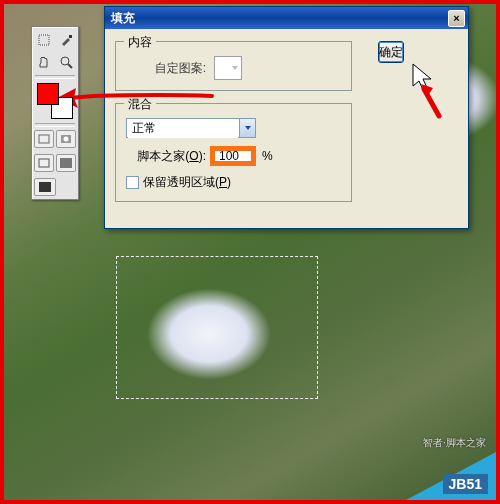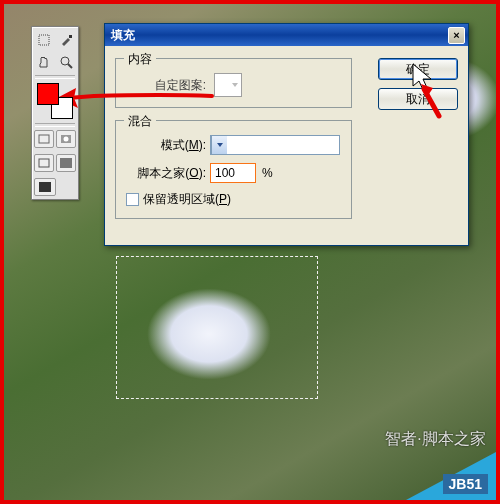--- a/index.html
+++ b/index.html
@@ -72,21 +72,21 @@
     width: 22px; height: 18px;
     border: 1px solid #999;
     border-radius: 2px;
     background: #eee;
     display: flex; align-items: center; justify-content: center;
     margin: 1px;
   }
   
   .dialog {
     position: absolute;
-    left: 100px; top: 19px;
+    left: 100px; top: 2px;
     width: 365px;
     background: #ece9d8;
     border: 1px solid #003c74;
     box-shadow: 2px 2px 6px rgba(0,0,0,.45);
   }
   .titlebar {
     height: 22px;
     background: linear-gradient(#2a66c8, #0b3f9d 50%, #2a66c8);
     color: #fff;
     display: flex;
@@ -104,21 +104,21 @@
     display: flex; align-items: center; justify-content: center;
     font-family: Arial; font-size: 11px; font-weight: bold;
     border-radius: 2px;
   }
   .body {
     padding: 12px 10px 14px;
     display: flex;
     gap: 26px;
   }
   .left-col { flex: 1; }
-  .right-col { width: 80px; display: flex; flex-direction: column; gap: 8px; }
+  .right-col { width: 80px; display: flex; flex-direction: row; gap: 8px; }
   .groupbox {
     border: 1px solid #919b9c;
     padding: 14px 10px 10px;
     margin-bottom: 12px;
     position: relative;
   }
   .groupbox .legend {
     position: absolute;
     top: -8px; left: 8px;
     background: #ece9d8;
@@ -159,21 +159,21 @@
   }
   .dropdown .dd-btn {
     width: 16px; height: 18px;
     background: linear-gradient(#e8f0fb,#bcd2ee);
     border-left: 1px solid #7f9db9;
     display: flex; align-items: center; justify-content: center;
   }
   .textinput {
     width: 46px; height: 20px;
     background: #fff;
-    border: 1px solid #f97316;
+    border: 5px solid #f97316;
     padding: 1px 4px;
     display: flex; align-items: center;
   }
   .pattern-swatch {
     width: 28px; height: 24px;
     border: 1px solid #a0a0a0;
     background: #fff;
     margin-left: 4px;
     display: flex; align-items: center; justify-content: flex-end;
     padding-right: 2px;
@@ -223,21 +223,21 @@
   .wm-corner .label {
     position: absolute; right: 8px; bottom: 6px;
     color: #fff; font-size: 14px; font-weight: bold;
     background: #2b6aa0;
     padding: 2px 6px;
   }
   .wm-host {
     position: absolute;
     right: 10px; bottom: 50px;
     color: rgba(255,255,255,.85);
-    font-size: 16px;
+    font-size: 10px;
     text-align: right;
     text-shadow: 0 0 2px #000;
   }
 </style>
 </head>
 <body>
 
 <div class="bg"></div>
 
 <div class="selection"></div>
@@ -327,24 +327,22 @@
             <svg width="8" height="8">
                 <path d="M1 2 L4 6 L7 2 Z" fill="#bbb"></path>
               </svg>
           </div>
         </div>
       </div>
 
       <div class="groupbox">
         <span class="legend">混合</span>
         <div class="row">
-          <div class="label">
-            <span>模式(</span><span class="underline">M</span><span>):</span>
-          </div>
           <div class="dropdown">
+            <div class="dd-value normal-sel">正常</div>
             <div class="dd-btn">
               <svg width="8" height="8">
                   <path d="M1 2 L4 6 L7 2 Z" fill="#2a4f8f"></path>
                 </svg>
             </div>
           </div>
         </div>
         <div class="row">
           <div class="label">
             <span>脚本之家(</span><span class="underline">O</span><span>):</span>
@@ -360,23 +358,20 @@
             <span>保留透明区域(</span><span class="underline">P</span><span>)</span>
           </span>
         </div>
       </div>
 
     </div>
     <div class="right-col">
       <div class="dlg-btn default">
         <span>确定</span>
       </div>
-      <div class="dlg-btn">
-        <span>取消</span>
-      </div>
     </div>
   </div>
 </div>
 
 <div class="red-arrow">
   <svg width="160" height="24">
     <path d="M158 10 Q110 8 40 10 L14 12" stroke="#e40000" stroke-width="4" fill="none" stroke-linecap="round"></path>
     <path d="M3 12 L22 2 L20 12 L24 22 Z" fill="#e40000"></path>
   </svg>
 </div>

